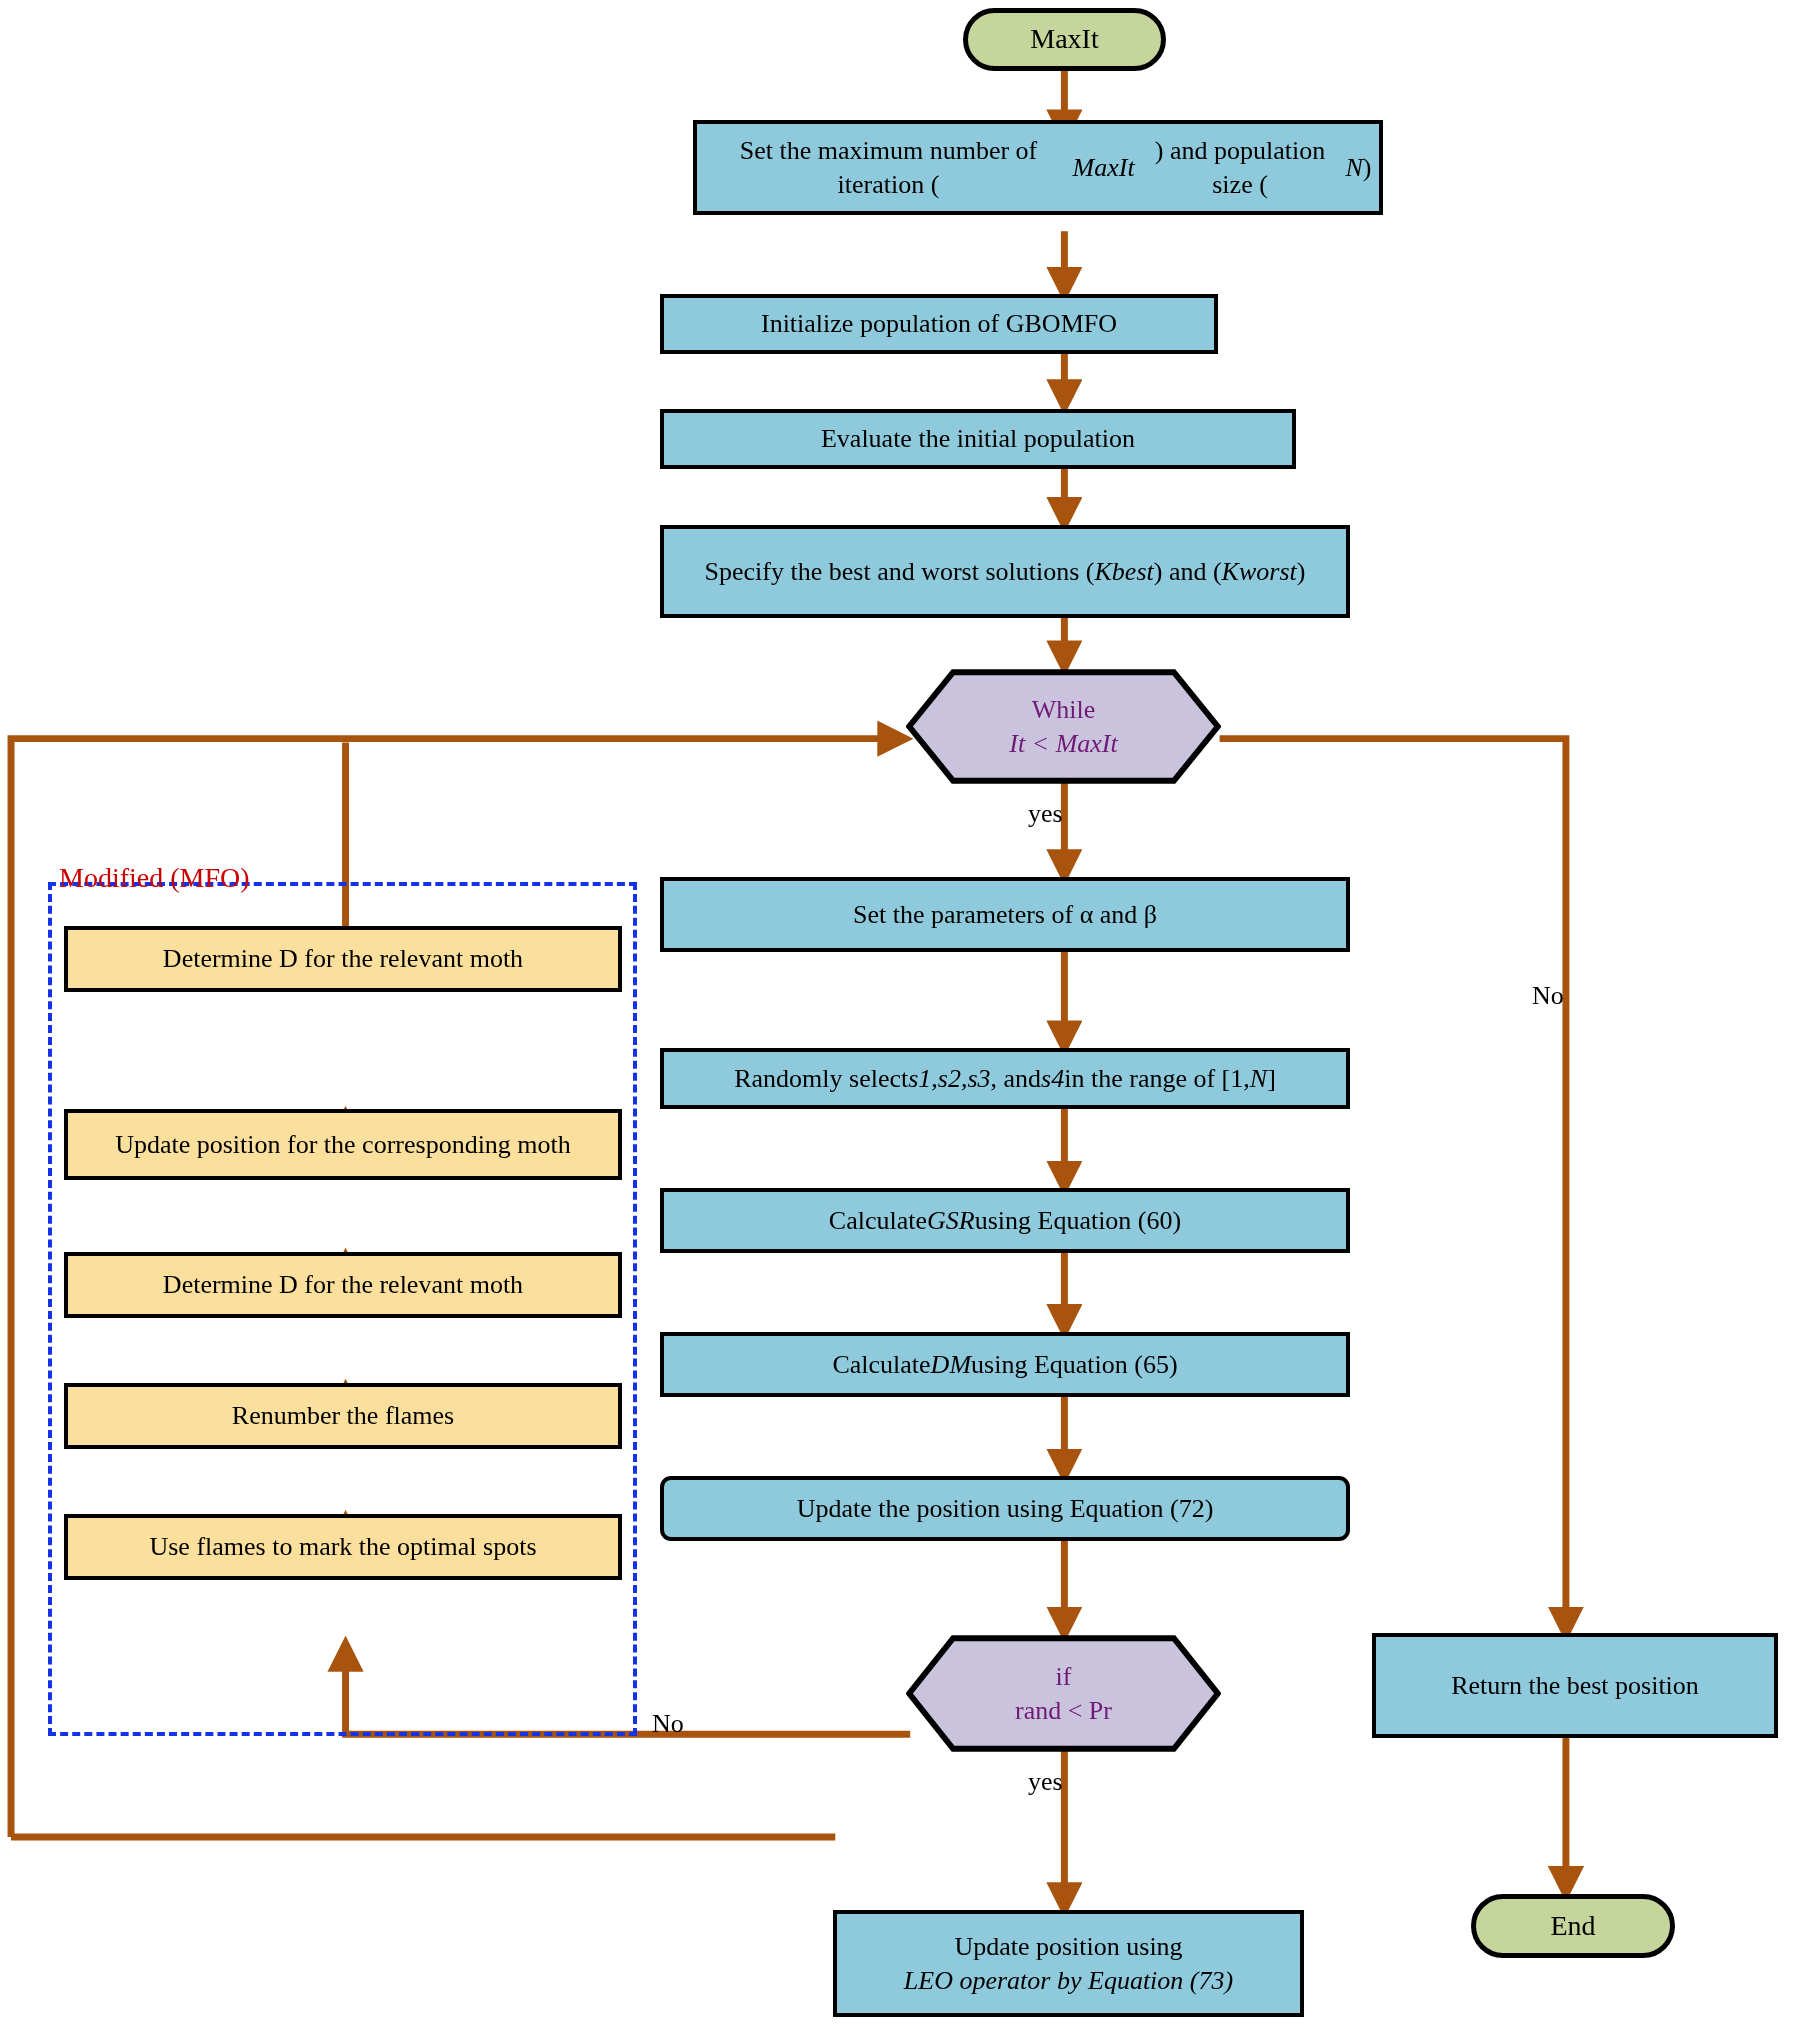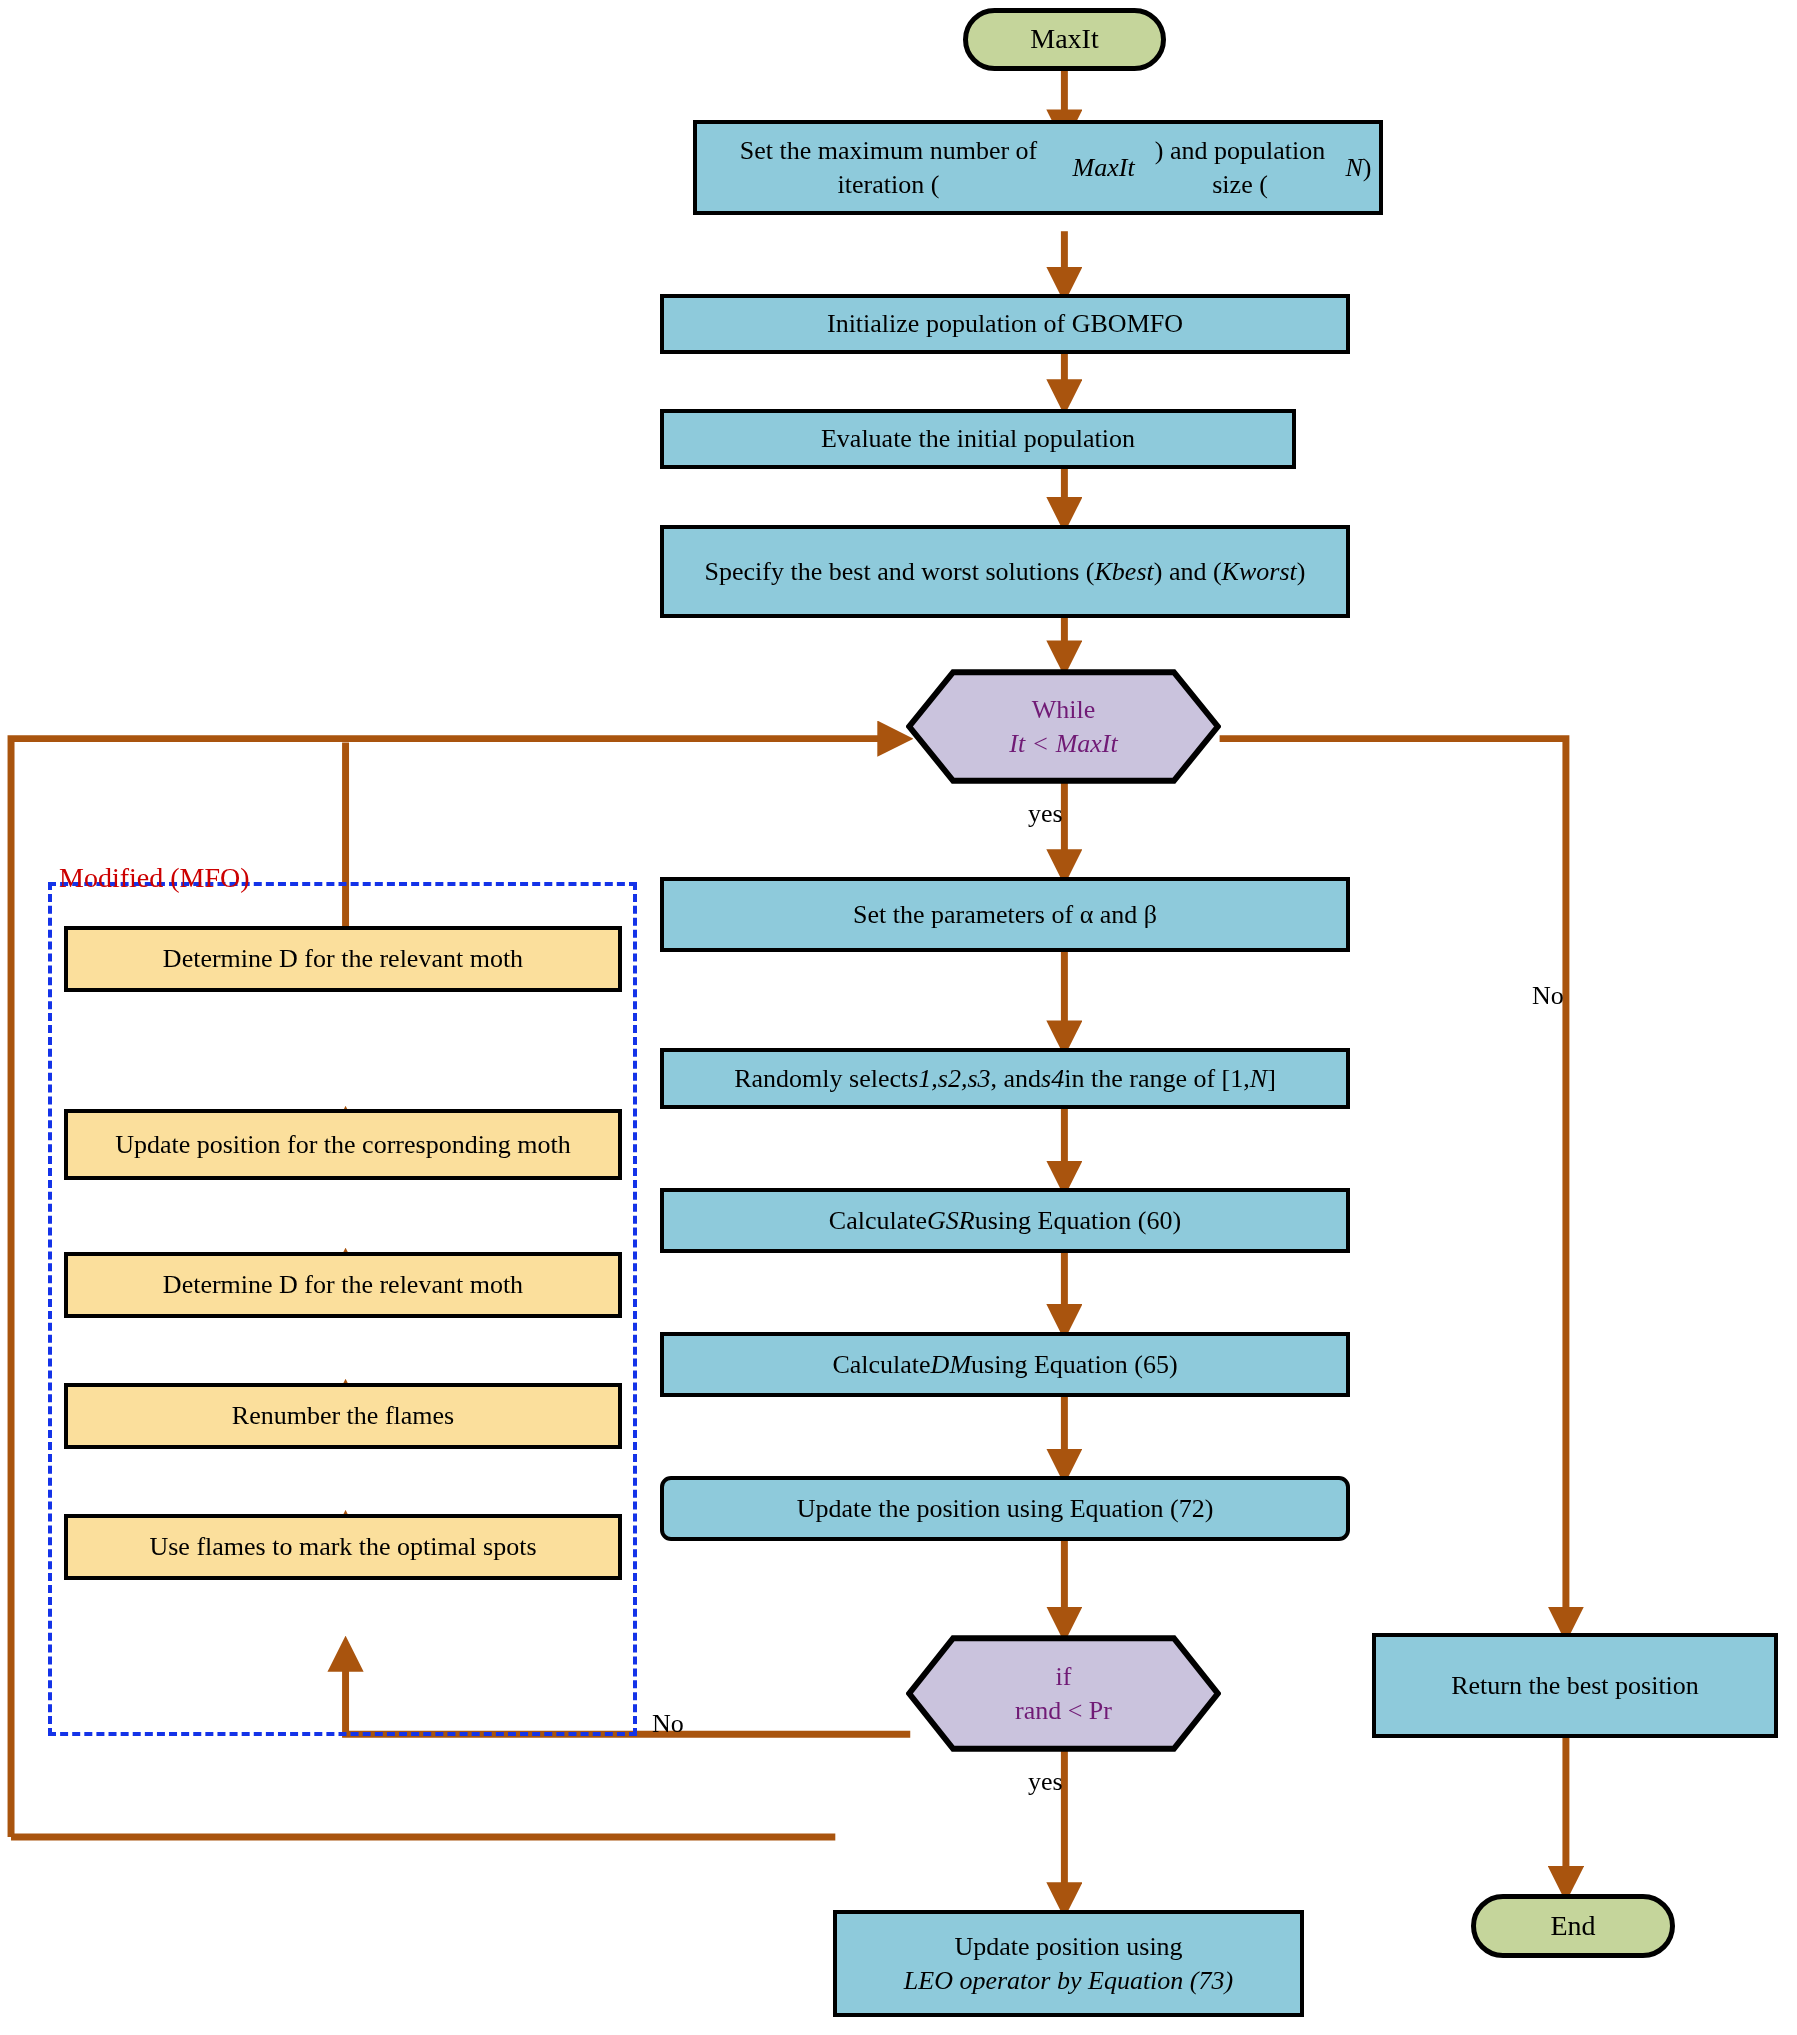--- a/index.html
+++ b/index.html
@@ -148,21 +148,21 @@
   </svg>
 
   <div class="dashed-group" style="left:48px; top:882px; width:589px; height:854px;"></div>
 
   <div class="group-label" style="left:59px; top:862px;">Modified (MFO)</div>
 
   <div class="node terminator" style="left:963px; top:7.5px; width:203px; height:63px;">MaxIt</div>
 
   <div class="node proc" style="left:660px; top:120px; width:690px; height:95px;margin-left:33px;">Set the maximum number of iteration (<i>MaxIt</i>) and population size (<i>N</i>)</div>
 
-  <div class="node proc" style="left:660px; top:294px; width:690px; height:60px;">Initialize population of GBOMFO</div>
+  <div class="node proc" style="left:660px; top:294px; width:558px; height:60px;">Initialize population of GBOMFO</div>
 
   <div class="node proc" style="left:660px; top:409px; width:636px; height:60px;">Evaluate the initial population</div>
 
   <div class="node proc" style="left:660px; top:525px; width:690px; height:93px;">Specify the best and worst solutions (<i>Kbest</i>) and (<i>Kworst</i>)</div>
 
   <div class="hexwrap" style="left:906px; top:669px; width:315px; height:115px;">
     <svg viewBox="0 0 588 214" preserveAspectRatio="none">
       <polygon points="88,6 500,6 582,107 500,208 88,208 6,107" fill="#cac3dd" stroke="#000000" stroke-width="11"></polygon>
     </svg>
     <div class="hexlabel">

